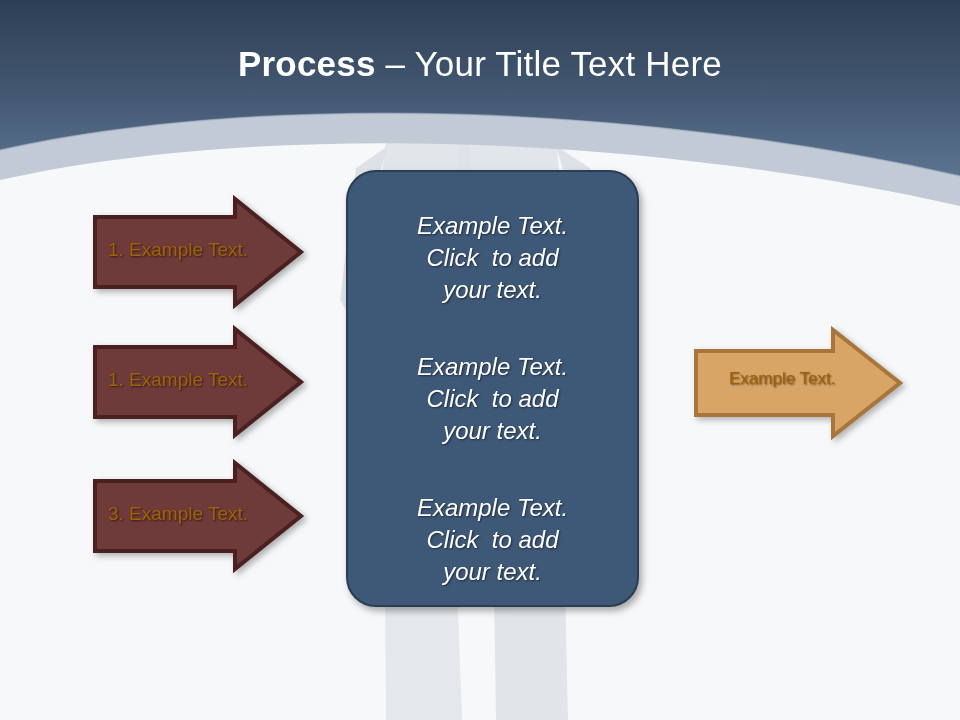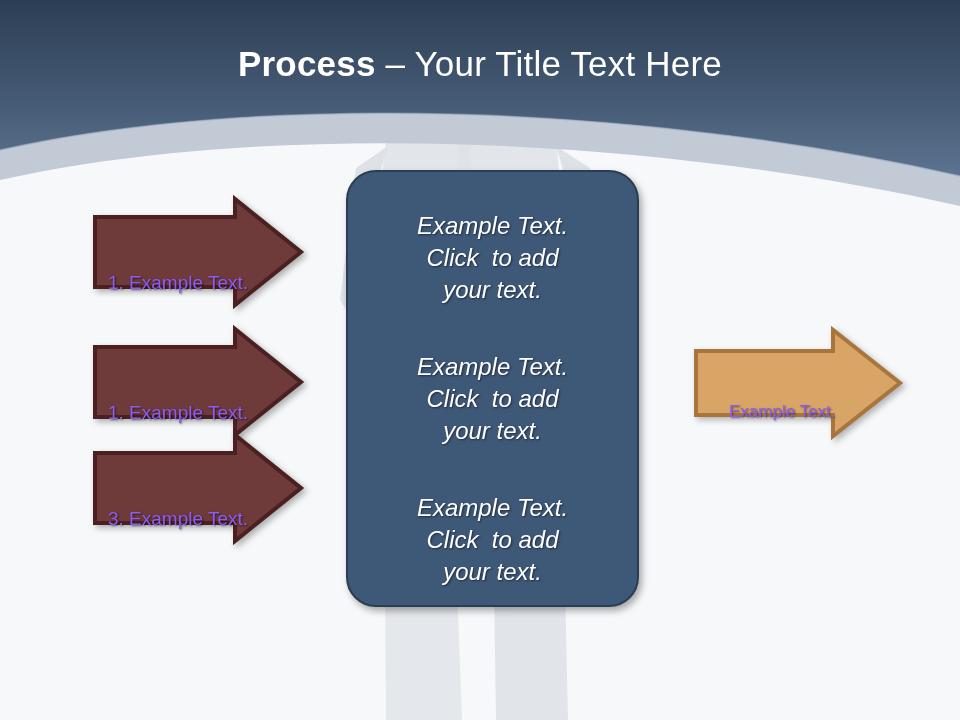--- a/index.html
+++ b/index.html
@@ -46,32 +46,31 @@
   #page-title .t-light  { font-weight: normal; }
 
   
   .arrow-shape {
     position: absolute;
     z-index: 5;
   }
   .arrow-shape svg { display: block; overflow: visible; }
   .arrow-label {
     position: absolute;
-    color: #8b5cf6;
+    color: #a16207;
     font-size: 19px;
     line-height: 22px;
     white-space: nowrap;
     text-shadow: 1px 1px 2px rgba(0,0,0,0.55);
     pointer-events: none;
-    margin-top: 33px;
   }
 
   #arrow-1 { left: 92px;  top: 196px; }
   #arrow-2 { left: 92px;  top: 326px; }
-  #arrow-3 { left: 92px;  top: 432px; }
+  #arrow-3 { left: 92px;  top: 460px; }
   #arrow-1 .arrow-label,
   #arrow-2 .arrow-label,
   #arrow-3 .arrow-label {
     left: 16px;
     top: 43px;
   }
 
   #arrow-out { left: 693px; top: 325px; }
   #arrow-out .arrow-label {
     left: 36px;

